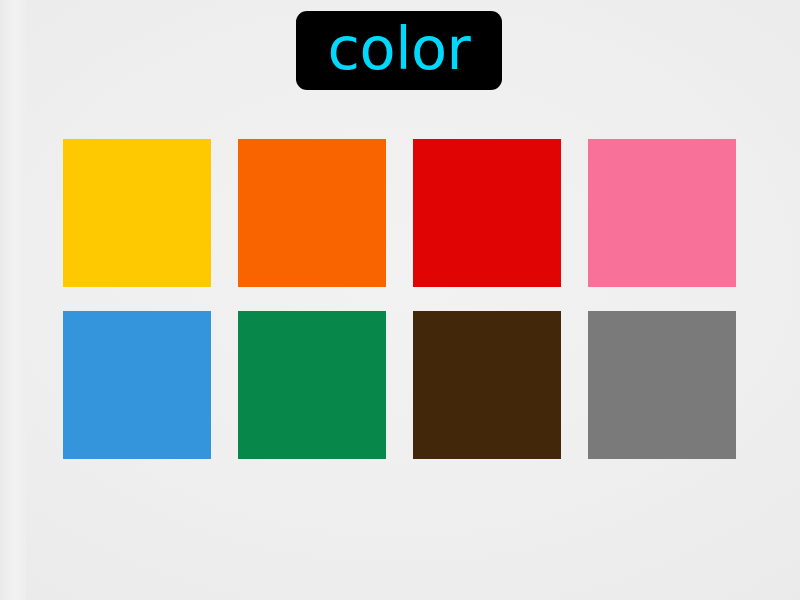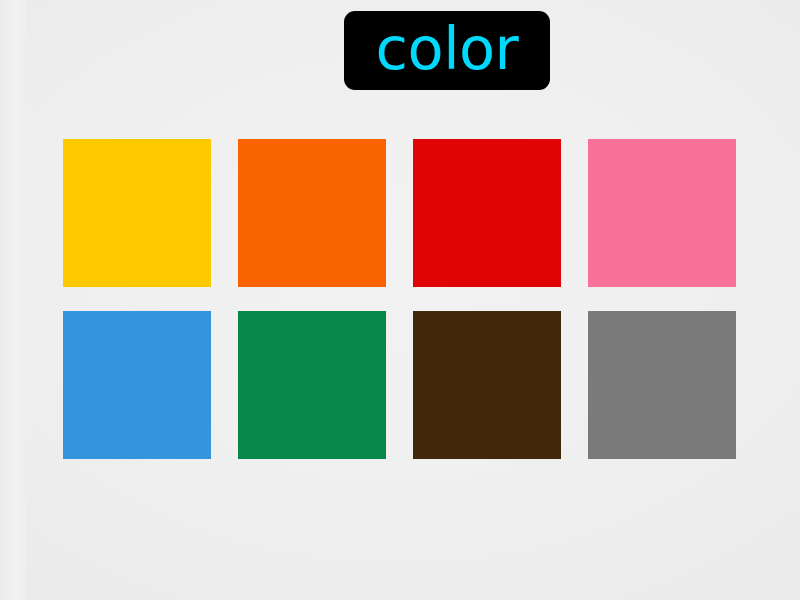--- a/index.html
+++ b/index.html
@@ -46,21 +46,20 @@
     left: 296px;
     top: 11px;
     width: 206px;
     height: 79px;
     background: #000000;
     border-radius: 11px;
     display: flex;
     align-items: center;
     justify-content: center;
     box-sizing: border-box;
-    margin-left: 48px;
   }
   #title-text {
     color: #00d9fb;
     font-family: "DejaVu Sans", sans-serif;
     font-size: 59px;
     font-weight: 400;
     line-height: 1;
     letter-spacing: -0.5px;
     position: relative;
     top: -2px;

